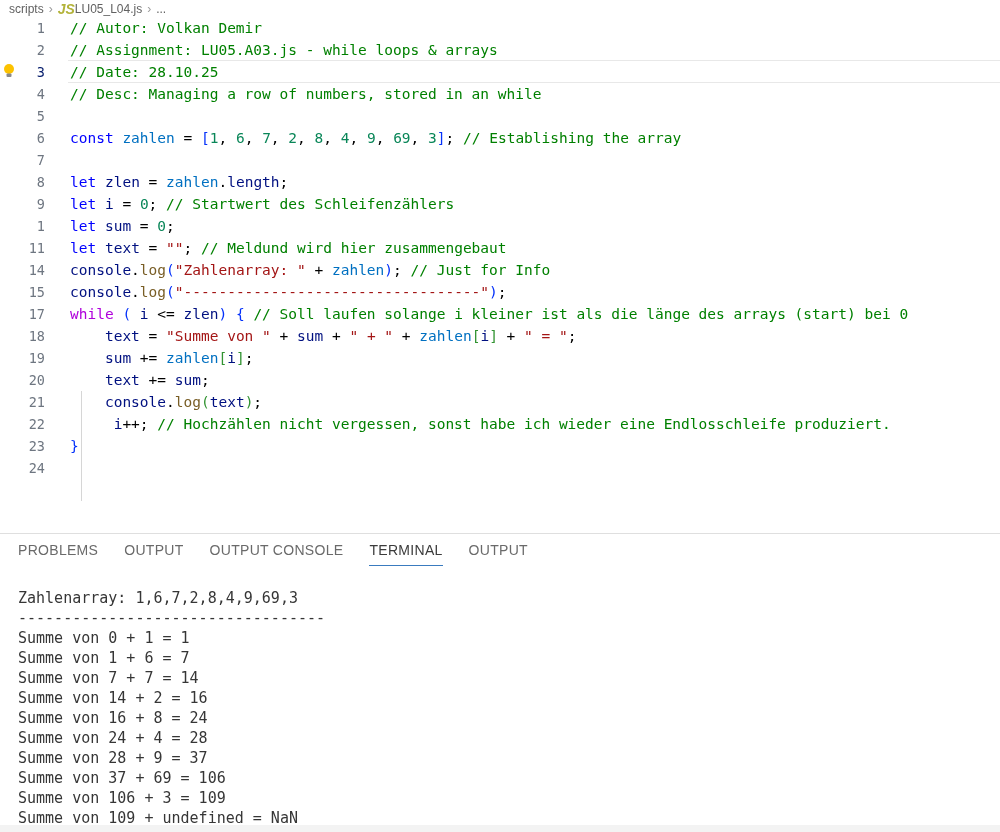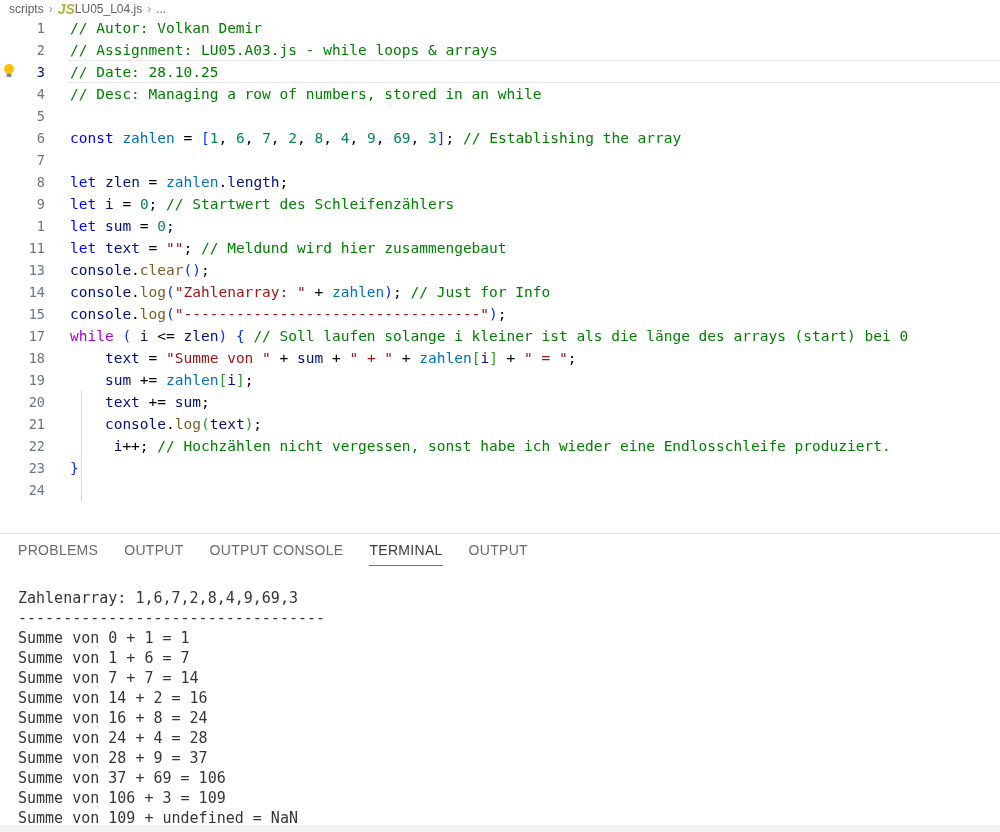--- a/index.html
+++ b/index.html
@@ -130,21 +130,20 @@
       <div class="line"><span class="ln">2</span><span class="code"><span style="color: rgb(0, 128, 0);">// Assignment: LU05.A03.js - while loops &amp; arrays</span></span></div>
       <div class="line"><span class="ln active">3</span><span class="code"><span style="color: rgb(0, 128, 0);">// Date: 28.10.25</span></span></div>
       <div class="line"><span class="ln">4</span><span class="code"><span style="color: rgb(0, 128, 0);">// Desc: Managing a row of numbers, stored in an while</span></span></div>
       <div class="line"><span class="ln">5</span><span class="code"></span></div>
       <div class="line"><span class="ln">6</span><span class="code"><span style="color: rgb(0, 0, 255);">const</span><span style="color: rgb(0, 0, 0);"> </span><span style="color: rgb(0, 112, 193);">zahlen</span><span style="color: rgb(0, 0, 0);"> = </span><span style="color: rgb(4, 49, 250);">[</span><span style="color: rgb(9, 134, 88);">1</span><span style="color: rgb(0, 0, 0);">, </span><span style="color: rgb(9, 134, 88);">6</span><span style="color: rgb(0, 0, 0);">, </span><span style="color: rgb(9, 134, 88);">7</span><span style="color: rgb(0, 0, 0);">, </span><span style="color: rgb(9, 134, 88);">2</span><span style="color: rgb(0, 0, 0);">, </span><span style="color: rgb(9, 134, 88);">8</span><span style="color: rgb(0, 0, 0);">, </span><span style="color: rgb(9, 134, 88);">4</span><span style="color: rgb(0, 0, 0);">, </span><span style="color: rgb(9, 134, 88);">9</span><span style="color: rgb(0, 0, 0);">, </span><span style="color: rgb(9, 134, 88);">69</span><span style="color: rgb(0, 0, 0);">, </span><span style="color: rgb(9, 134, 88);">3</span><span style="color: rgb(4, 49, 250);">]</span><span style="color: rgb(0, 0, 0);">; </span><span style="color: rgb(0, 128, 0);">// Establishing the array</span></span></div>
       <div class="line"><span class="ln">7</span><span class="code"></span></div>
       <div class="line"><span class="ln">8</span><span class="code"><span style="color: rgb(0, 0, 255);">let</span><span style="color: rgb(0, 0, 0);"> </span><span style="color: rgb(0, 16, 128);">zlen</span><span style="color: rgb(0, 0, 0);"> = </span><span style="color: rgb(0, 112, 193);">zahlen</span><span style="color: rgb(0, 0, 0);">.</span><span style="color: rgb(0, 16, 128);">length</span><span style="color: rgb(0, 0, 0);">;</span></span></div>
       <div class="line"><span class="ln">9</span><span class="code"><span style="color: rgb(0, 0, 255);">let</span><span style="color: rgb(0, 0, 0);"> </span><span style="color: rgb(0, 16, 128);">i</span><span style="color: rgb(0, 0, 0);"> = </span><span style="color: rgb(9, 134, 88);">0</span><span style="color: rgb(0, 0, 0);">; </span><span style="color: rgb(0, 128, 0);">// Startwert des Schleifenzählers</span></span></div>
       <div class="line"><span class="ln">1</span><span class="code"><span style="color: rgb(0, 0, 255);">let</span><span style="color: rgb(0, 0, 0);"> </span><span style="color: rgb(0, 16, 128);">sum</span><span style="color: rgb(0, 0, 0);"> = </span><span style="color: rgb(9, 134, 88);">0</span><span style="color: rgb(0, 0, 0);">;</span></span></div>
       <div class="line"><span class="ln">11</span><span class="code"><span style="color: rgb(0, 0, 255);">let</span><span style="color: rgb(0, 0, 0);"> </span><span style="color: rgb(0, 16, 128);">text</span><span style="color: rgb(0, 0, 0);"> = </span><span style="color: rgb(163, 21, 21);">""</span><span style="color: rgb(0, 0, 0);">; </span><span style="color: rgb(0, 128, 0);">// Meldund wird hier zusammengebaut</span></span></div>
-      <div class="line"><span class="ln">13</span><span class="code"><span style="color: rgb(0, 16, 128);">console</span><span style="color: rgb(0, 0, 0);">.</span><span style="color: rgb(121, 94, 38);">clear</span><span style="color: rgb(4, 49, 250);">()</span><span style="color: rgb(0, 0, 0);">;</span></span></div>
       <div class="line"><span class="ln">14</span><span class="code"><span style="color: rgb(0, 16, 128);">console</span><span style="color: rgb(0, 0, 0);">.</span><span style="color: rgb(121, 94, 38);">log</span><span style="color: rgb(4, 49, 250);">(</span><span style="color: rgb(163, 21, 21);">"Zahlenarray: "</span><span style="color: rgb(0, 0, 0);"> + </span><span style="color: rgb(0, 112, 193);">zahlen</span><span style="color: rgb(4, 49, 250);">)</span><span style="color: rgb(0, 0, 0);">; </span><span style="color: rgb(0, 128, 0);">// Just for Info</span></span></div>
       <div class="line"><span class="ln">15</span><span class="code"><span style="color: rgb(0, 16, 128);">console</span><span style="color: rgb(0, 0, 0);">.</span><span style="color: rgb(121, 94, 38);">log</span><span style="color: rgb(4, 49, 250);">(</span><span style="color: rgb(163, 21, 21);">"----------------------------------"</span><span style="color: rgb(4, 49, 250);">)</span><span style="color: rgb(0, 0, 0);">;</span></span></div>
       <div class="line"><span class="ln">17</span><span class="code"><span style="color: rgb(175, 0, 219);">while</span><span style="color: rgb(0, 0, 0);"> </span><span style="color: rgb(4, 49, 250);">(</span><span style="color: rgb(0, 0, 0);"> </span><span style="color: rgb(0, 16, 128);">i</span><span style="color: rgb(0, 0, 0);"> &lt;= </span><span style="color: rgb(0, 16, 128);">zlen</span><span style="color: rgb(4, 49, 250);">)</span><span style="color: rgb(0, 0, 0);"> </span><span style="color: rgb(4, 49, 250);">{</span><span style="color: rgb(0, 0, 0);"> </span><span style="color: rgb(0, 128, 0);">// Soll laufen solange i kleiner ist als die länge des arrays (start) bei 0</span></span></div>
       <div class="line"><span class="ln">18</span><span class="code"><span style="color: rgb(0, 0, 0);">    </span><span style="color: rgb(0, 16, 128);">text</span><span style="color: rgb(0, 0, 0);"> = </span><span style="color: rgb(163, 21, 21);">"Summe von "</span><span style="color: rgb(0, 0, 0);"> + </span><span style="color: rgb(0, 16, 128);">sum</span><span style="color: rgb(0, 0, 0);"> + </span><span style="color: rgb(163, 21, 21);">" + "</span><span style="color: rgb(0, 0, 0);"> + </span><span style="color: rgb(0, 112, 193);">zahlen</span><span style="color: rgb(49, 147, 49);">[</span><span style="color: rgb(0, 16, 128);">i</span><span style="color: rgb(49, 147, 49);">]</span><span style="color: rgb(0, 0, 0);"> + </span><span style="color: rgb(163, 21, 21);">" = "</span><span style="color: rgb(0, 0, 0);">;</span></span></div>
       <div class="line"><span class="ln">19</span><span class="code"><span style="color: rgb(0, 0, 0);">    </span><span style="color: rgb(0, 16, 128);">sum</span><span style="color: rgb(0, 0, 0);"> += </span><span style="color: rgb(0, 112, 193);">zahlen</span><span style="color: rgb(49, 147, 49);">[</span><span style="color: rgb(0, 16, 128);">i</span><span style="color: rgb(49, 147, 49);">]</span><span style="color: rgb(0, 0, 0);">;</span></span></div>
       <div class="line"><span class="ln">20</span><span class="code"><span style="color: rgb(0, 0, 0);">    </span><span style="color: rgb(0, 16, 128);">text</span><span style="color: rgb(0, 0, 0);"> += </span><span style="color: rgb(0, 16, 128);">sum</span><span style="color: rgb(0, 0, 0);">;</span></span></div>
       <div class="line"><span class="ln">21</span><span class="code"><span style="color: rgb(0, 0, 0);">    </span><span style="color: rgb(0, 16, 128);">console</span><span style="color: rgb(0, 0, 0);">.</span><span style="color: rgb(121, 94, 38);">log</span><span style="color: rgb(49, 147, 49);">(</span><span style="color: rgb(0, 16, 128);">text</span><span style="color: rgb(49, 147, 49);">)</span><span style="color: rgb(0, 0, 0);">;</span></span></div>
       <div class="line"><span class="ln">22</span><span class="code"><span style="color: rgb(0, 0, 0);">     </span><span style="color: rgb(0, 16, 128);">i</span><span style="color: rgb(0, 0, 0);">++; </span><span style="color: rgb(0, 128, 0);">// Hochzählen nicht vergessen, sonst habe ich wieder eine Endlosschleife produziert.</span></span></div>
       <div class="line"><span class="ln">23</span><span class="code"><span style="color: rgb(4, 49, 250);">}</span></span></div>
       <div class="line"><span class="ln">24</span><span class="code"></span></div>

